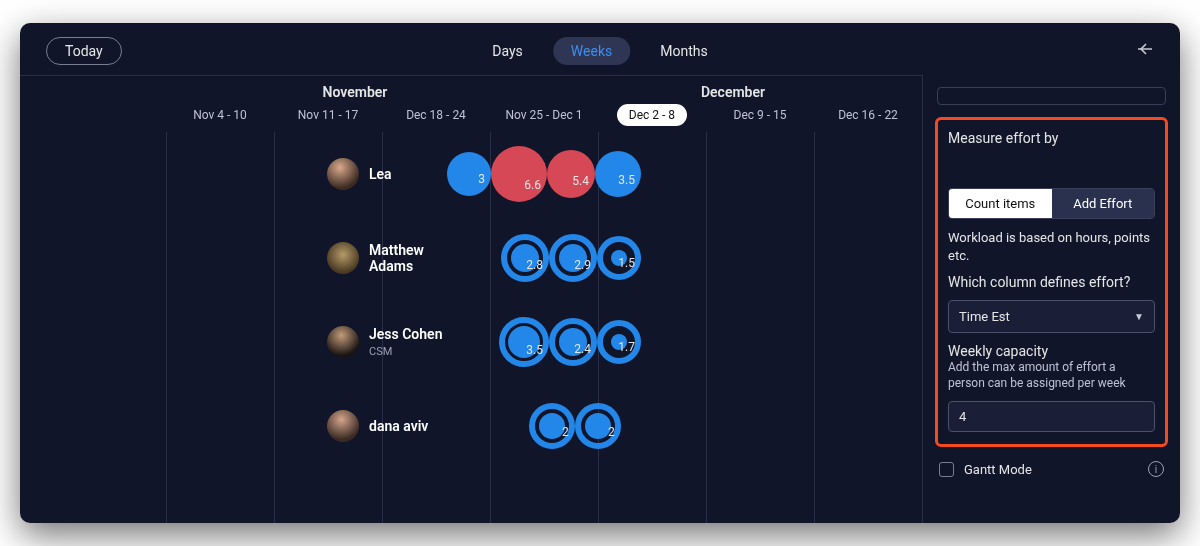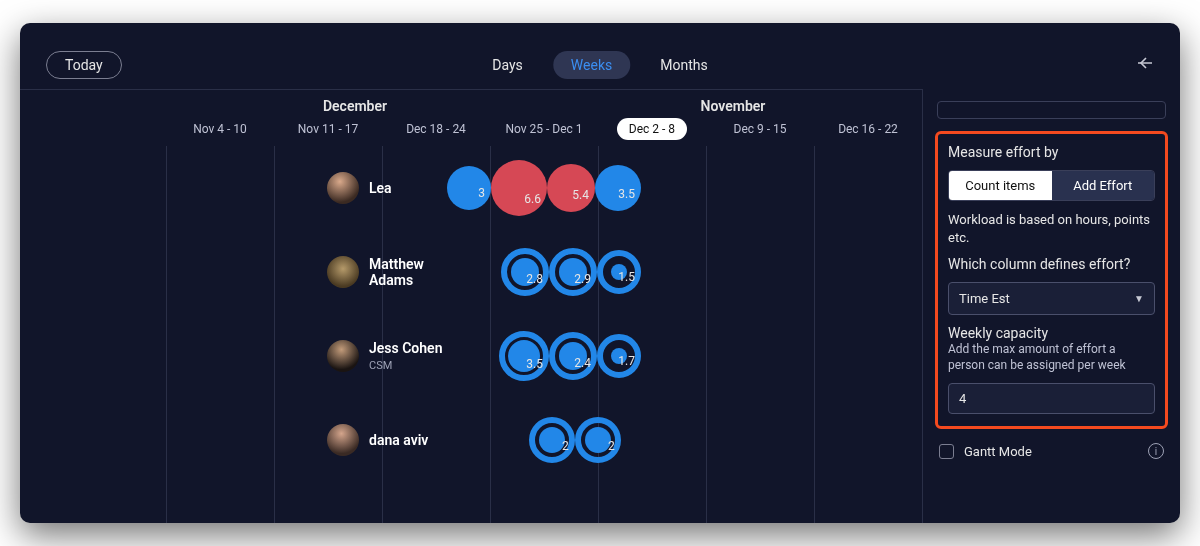--- a/index.html
+++ b/index.html
@@ -21,21 +21,21 @@
     color: #e6e6e6;
     display: flex;
     flex-direction: column;
     overflow: hidden;
     position: relative;
   }
   
   .topbar {
     display: flex;
     align-items: center;
-    padding: 28px 26px 10px 26px;
+    padding: 14px 26px 10px 26px;
   }
   .today-btn {
     border: 1px solid #7b7e91;
     border-radius: 18px;
     padding: 5px 18px;
     font-size: 14px;
     color: #e6e6e6;
     cursor: pointer;
     background: transparent;
   }
@@ -211,20 +211,21 @@
     display: flex;
     flex-direction: column;
     gap: 10px;
   }
   .panel-label { font-size: 14px; color: #e6e6e6; }
   .seg {
     display: flex;
     border-radius: 4px;
     overflow: hidden;
     border: 1px solid #3a3f59;
+    margin-top: 32px;
   }
   .seg-btn {
     flex: 1;
     text-align: center;
     padding: 7px 4px;
     font-size: 13px;
     cursor: pointer;
   }
   .seg-btn.left { background: #fff; color: #111; }
   .seg-btn.right { background: #29314f; color: #ffffff; }
@@ -290,22 +291,22 @@
           <line x1="4" y1="8" x2="18" y2="8"></line>
       </svg>
     </div>
   </div>
 
   <div class="grid-area">
     <div class="left-grid">
 
       <div class="month-row">
         <div class="name-col-spacer"></div>
+        <div class="month-cell" style="flex:3">November</div>
         <div class="month-cell" style="flex:3">December</div>
-        <div class="month-cell" style="flex:3">November</div>
       </div>
 
       <div class="weeks-row">
         <div class="name-col-spacer"></div>
         <div class="week-cell"><span>Nov 4 - 10</span></div>
         <div class="week-cell"><span>Nov 11 - 17</span></div>
         <div class="week-cell"><span>Dec 18 - 24</span></div>
         <div class="week-cell"><span>Nov 25 - Dec 1</span></div>
         <div class="week-cell selected"><span>Dec 2 - 8</span></div>
         <div class="week-cell"><span>Dec 9 - 15</span></div>

